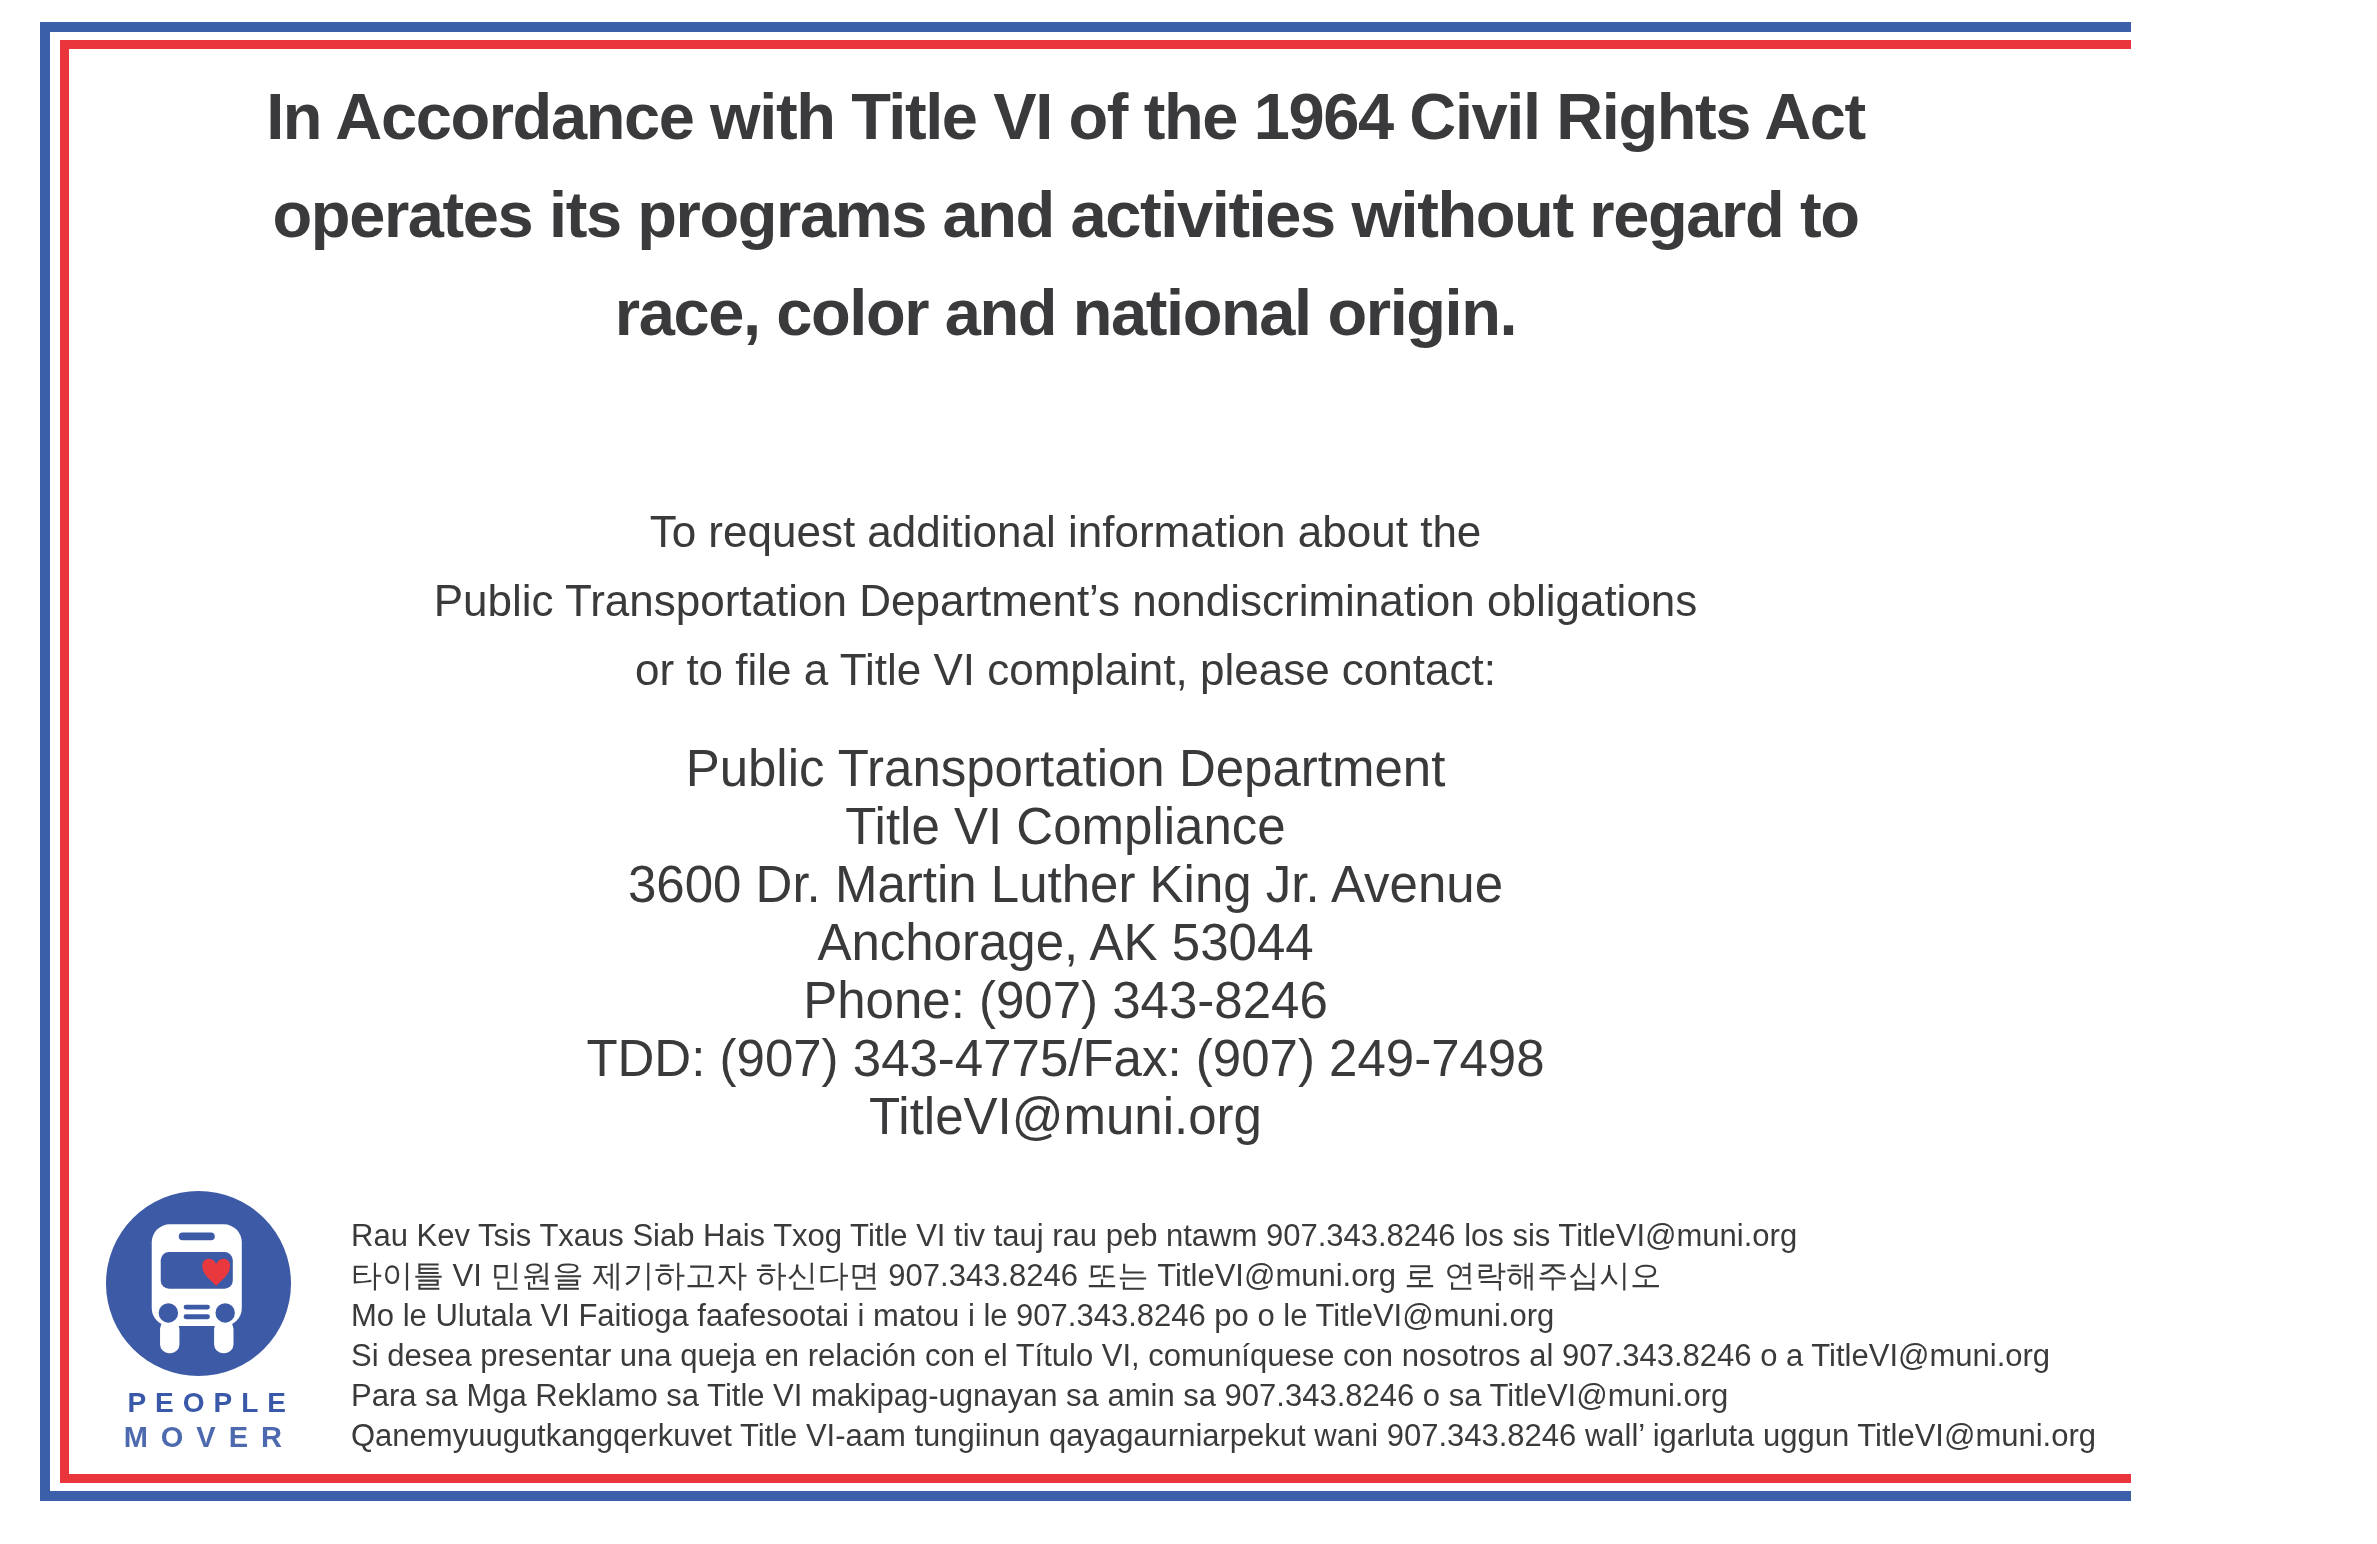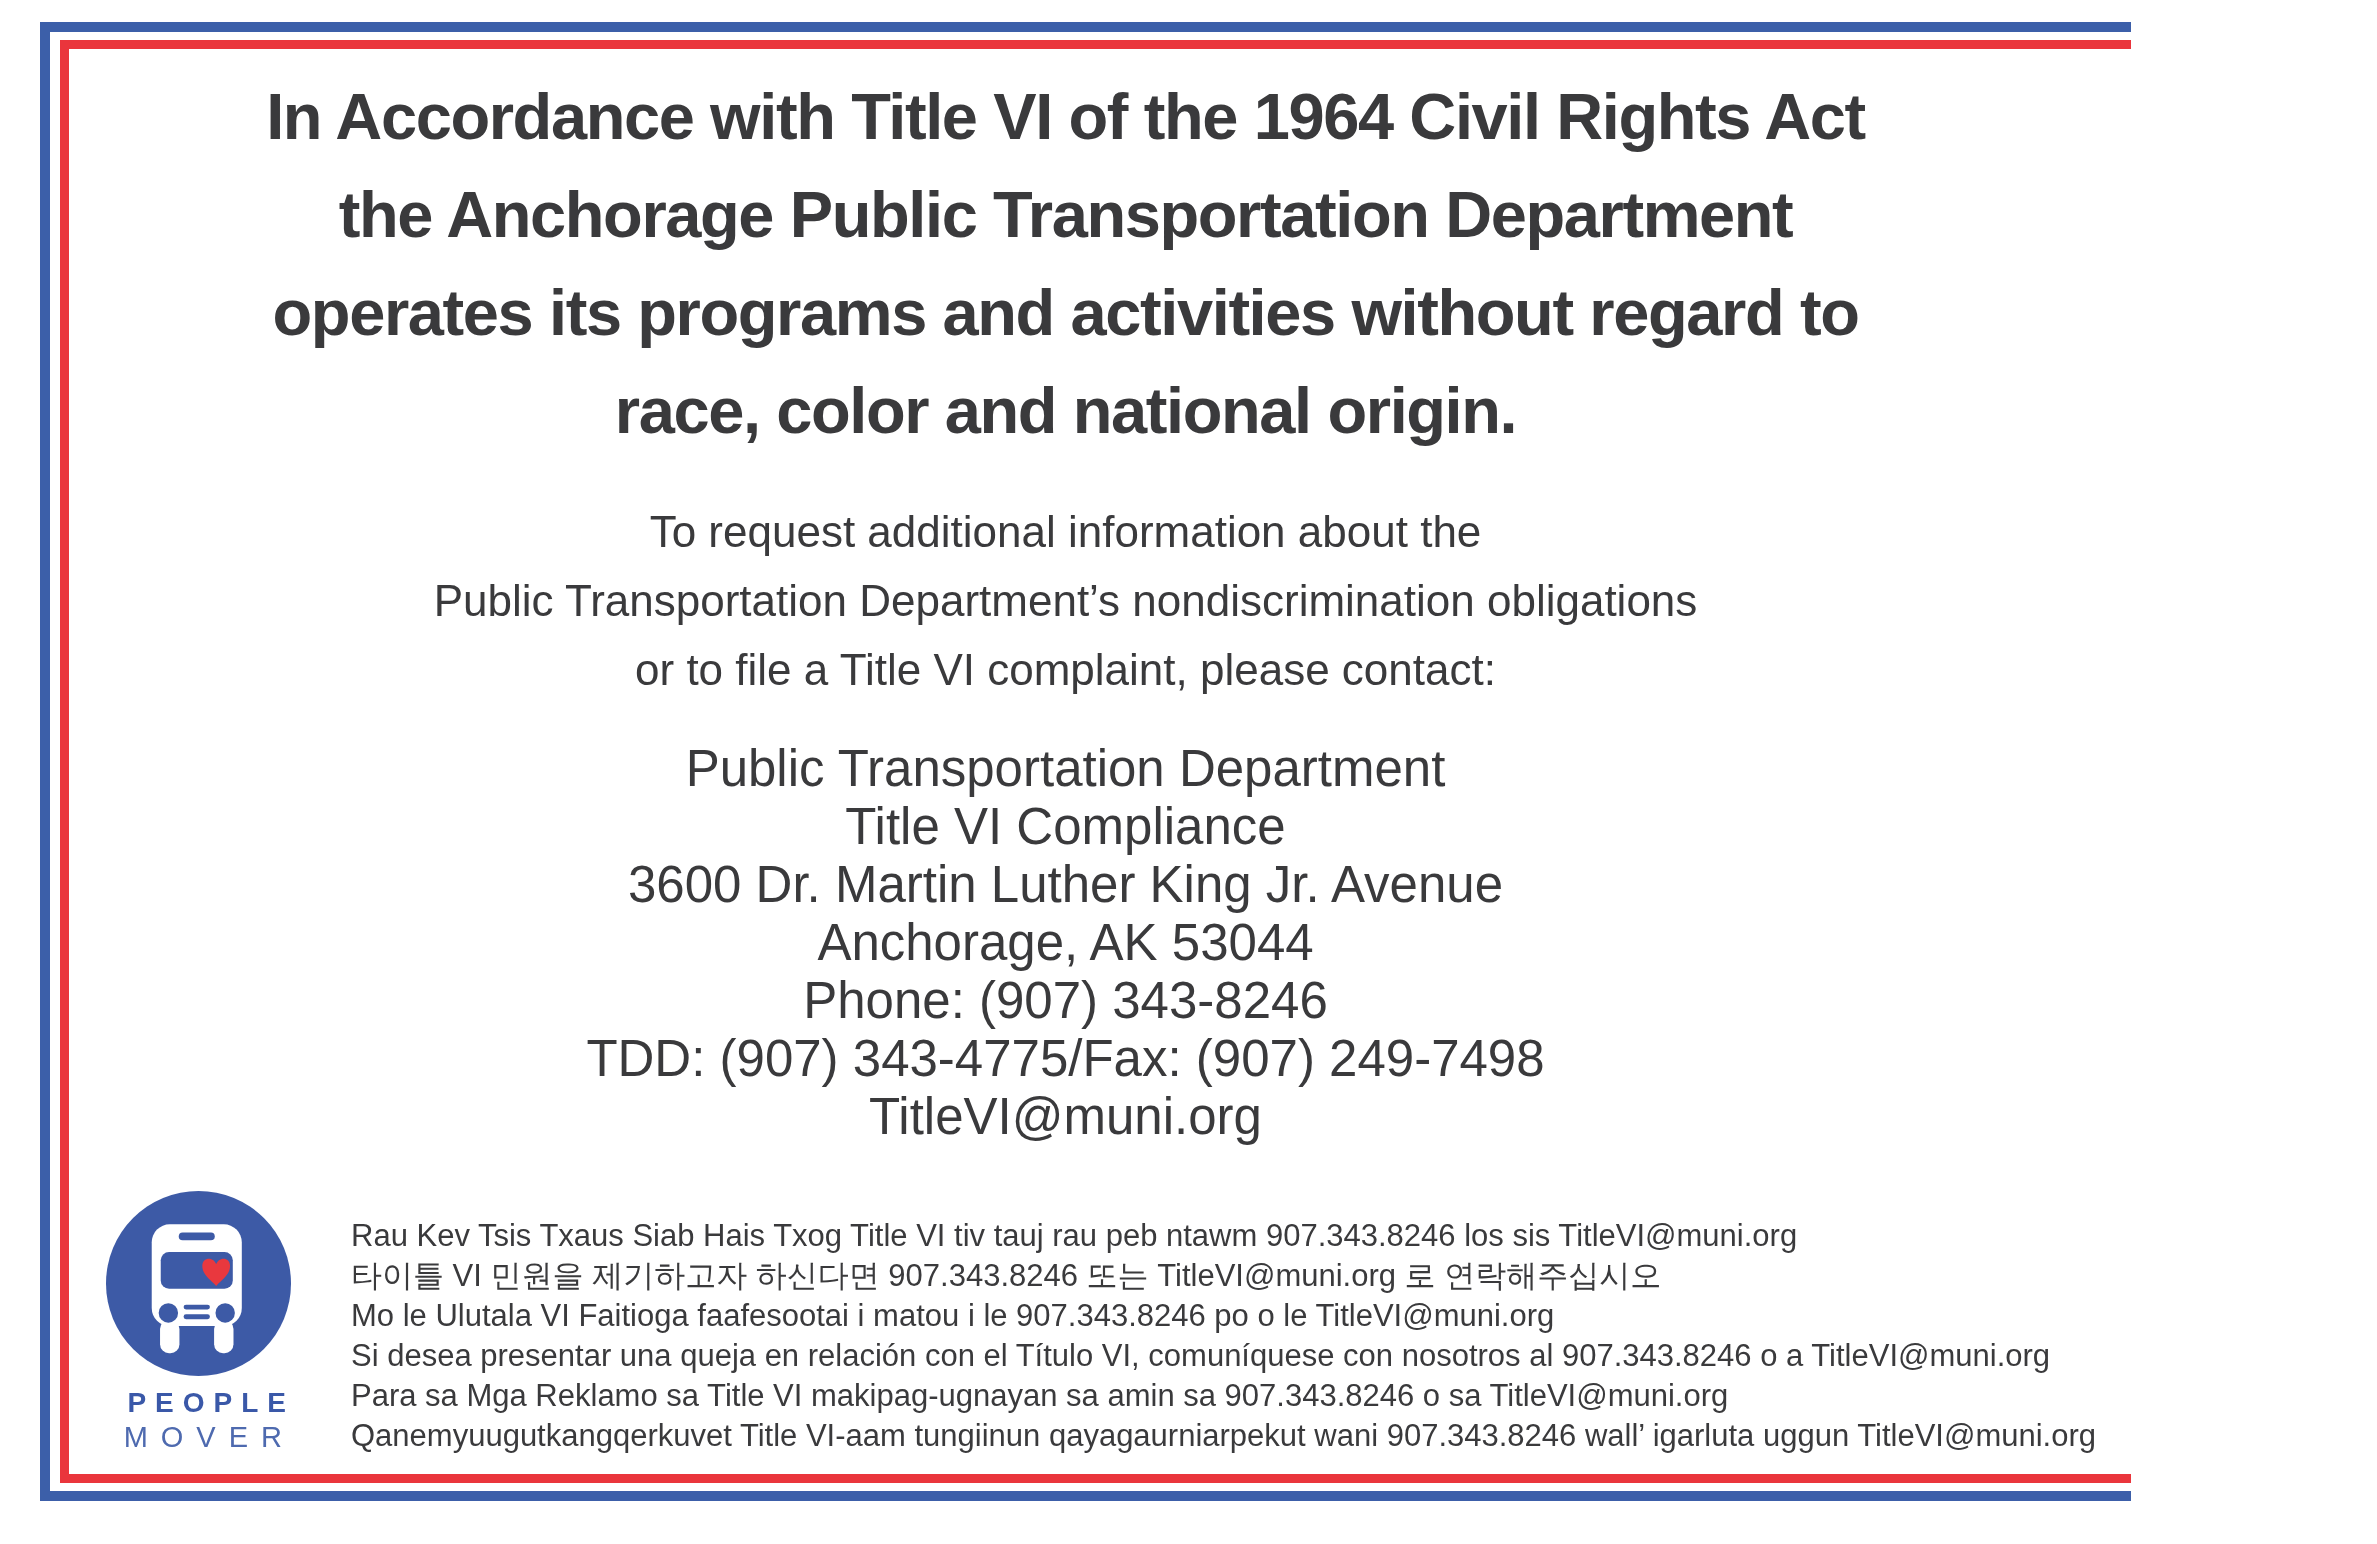--- a/index.html
+++ b/index.html
@@ -79,21 +79,21 @@
     margin-top: 11px;
     font-size: 28px;
     font-weight: bold;
     letter-spacing: 9px;
     text-indent: 9px;
     color: var(--logo-text-blue);
   }
   .logo-mover {
     margin-top: 2.1px;
     font-size: 29px;
-    font-weight: 400;
+    font-weight: 700;
     letter-spacing: 13px;
     text-indent: 13px;
     color: var(--logo-text-blue-light);
   }
   .languages {
     position: absolute;
     left: 351px; top: 1216px;
     font-size: 31px;
     font-weight: 400;
     line-height: 40px;
@@ -104,21 +104,20 @@
 </head>
 <body>
 
 <div class="page">
 
   <div class="frame-blue"></div>
   <div class="frame-red"></div>
 
   <h1 class="headline">
       <span class="hl-line">In Accordance with Title VI of the 1964 Civil Rights Act</span>
-      <span class="hl-line">the Anchorage Public Transportation Department</span>
       <span class="hl-line">operates its programs and activities without regard to</span>
       <span class="hl-line">race, color and national origin.</span>
     </h1>
 
   <div class="intro">
       <span class="intro-line">To request additional information about the</span>
       <span class="intro-line">Public Transportation Department’s nondiscrimination obligations</span>
       <span class="intro-line">or to file a Title VI complaint, please contact:</span>
     </div>
 

